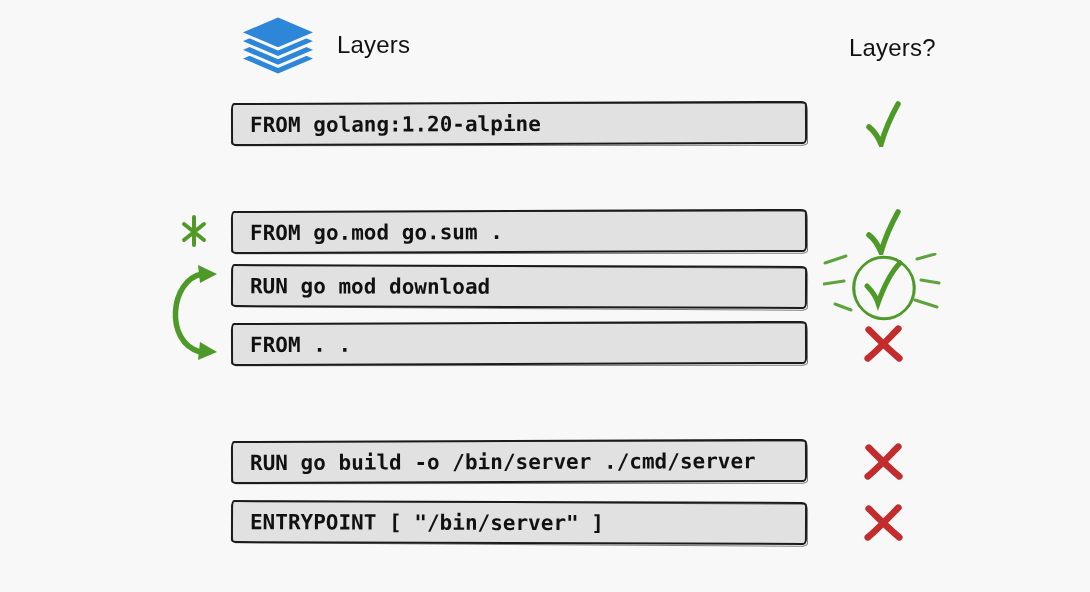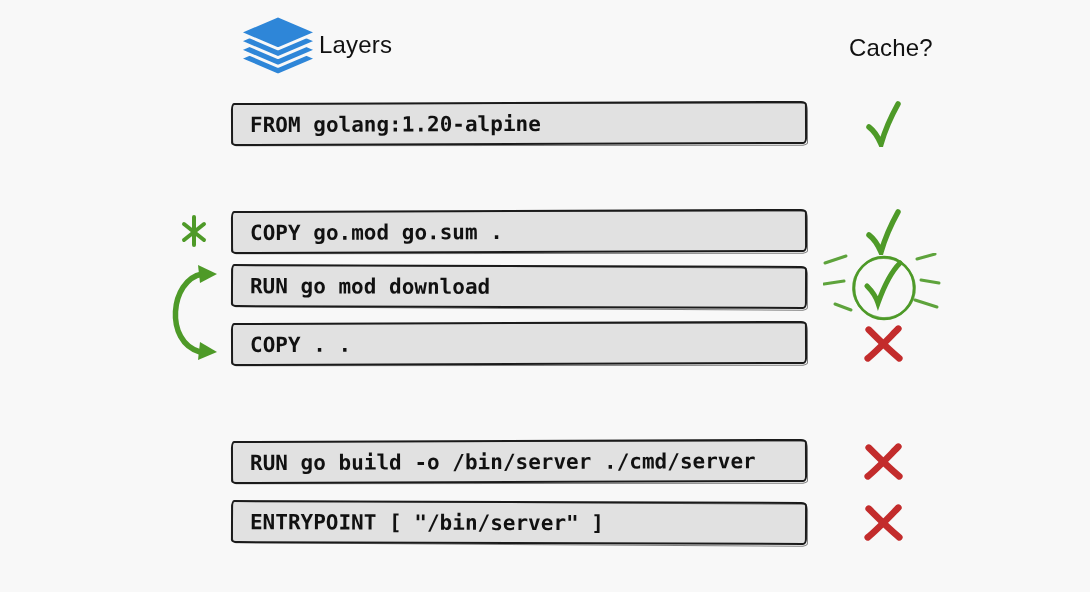--- a/index.html
+++ b/index.html
@@ -11,21 +11,21 @@
   .canvas {
     position: relative;
     width: 1090px; height: 592px;
     background: var(--background, #f8f8f8);
     overflow: hidden;
   }
 
   
   .legend-layers {
     position: absolute; left: 237px; top: 14px;
-    display: flex; align-items: center; 
+    display: flex; align-items: center; gap: 18px;
   }
   .layers-icon-svg { display: block; color: var(--blue, #2e86d8); }
   .layer-poly { fill: currentColor; stroke: var(--background, #f8f8f8); stroke-width: 3; stroke-linejoin: round; }
   .legend-label {
     font-size: 24px; font-weight: 500; color: var(--text, #111);
     letter-spacing: 0.2px;
   }
   .legend-cache {
     position: absolute; left: 849px; top: 34px;
   }
@@ -86,38 +86,38 @@
         <polygon class="layer-poly" points="42,29 82,46 42,63 2,46"></polygon>
         <polygon class="layer-poly" points="42,20 82,37 42,54 2,37"></polygon>
         <polygon class="layer-poly" points="42,11 82,28 42,45 2,28"></polygon>
         <polygon class="layer-poly" points="42,2 82,19 42,36 2,19"></polygon>
       </svg>
     </span>
     <span class="legend-label">Layers</span>
   </div>
 
   <div class="legend-cache">
-    <span class="legend-label">Cache?</span>
+    <span class="legend-label">Layers?</span>
   </div>
 
   <div class="row tilt-a" style="top:102px">
     <div class="cmd-box">
       <span class="cmd">FROM golang:1.20-alpine</span>
     </div>
     <div class="mark hit">
       <svg width="36" height="46" viewBox="0 0 36 46">
           <path d="M3 26 C 7 29, 12 36, 15 43 C 19 29, 27 12, 32 3" fill="none" stroke="currentColor" stroke-width="5.5" stroke-linecap="round"></path>
         </svg>
     </div>
   </div>
 
 
   <div class="row tilt-a" style="top:210px">
     <div class="cmd-box">
-      <span class="cmd">COPY go.mod go.sum .</span>
+      <span class="cmd">FROM go.mod go.sum .</span>
     </div>
     <div class="mark hit">
       <svg width="36" height="46" viewBox="0 0 36 46">
           <path d="M3 26 C 7 29, 12 36, 15 43 C 19 29, 27 12, 32 3" fill="none" stroke="currentColor" stroke-width="5.5" stroke-linecap="round"></path>
         </svg>
     </div>
   </div>
 
   <div class="row tilt-b" style="top:265px">
     <div class="cmd-box">
@@ -135,21 +135,21 @@
           <path d="M94 6 L112 1"></path>
           <path d="M98 27 L116 30"></path>
           <path d="M92 47 L114 54"></path>
         </g>
       </svg>
     </div>
   </div>
 
   <div class="row tilt-a" style="top:322px">
     <div class="cmd-box">
-      <span class="cmd">COPY . .</span>
+      <span class="cmd">FROM . .</span>
     </div>
     <div class="mark miss">
       <svg width="42" height="40" viewBox="0 0 44 40">
           <path d="M6 5 C 15 14, 27 26, 38 35" fill="none" stroke="currentColor" stroke-width="7" stroke-linecap="round"></path>
           <path d="M37 4 C 28 13, 15 27, 5 35" fill="none" stroke="currentColor" stroke-width="7" stroke-linecap="round"></path>
         </svg>
     </div>
   </div>
 
 

